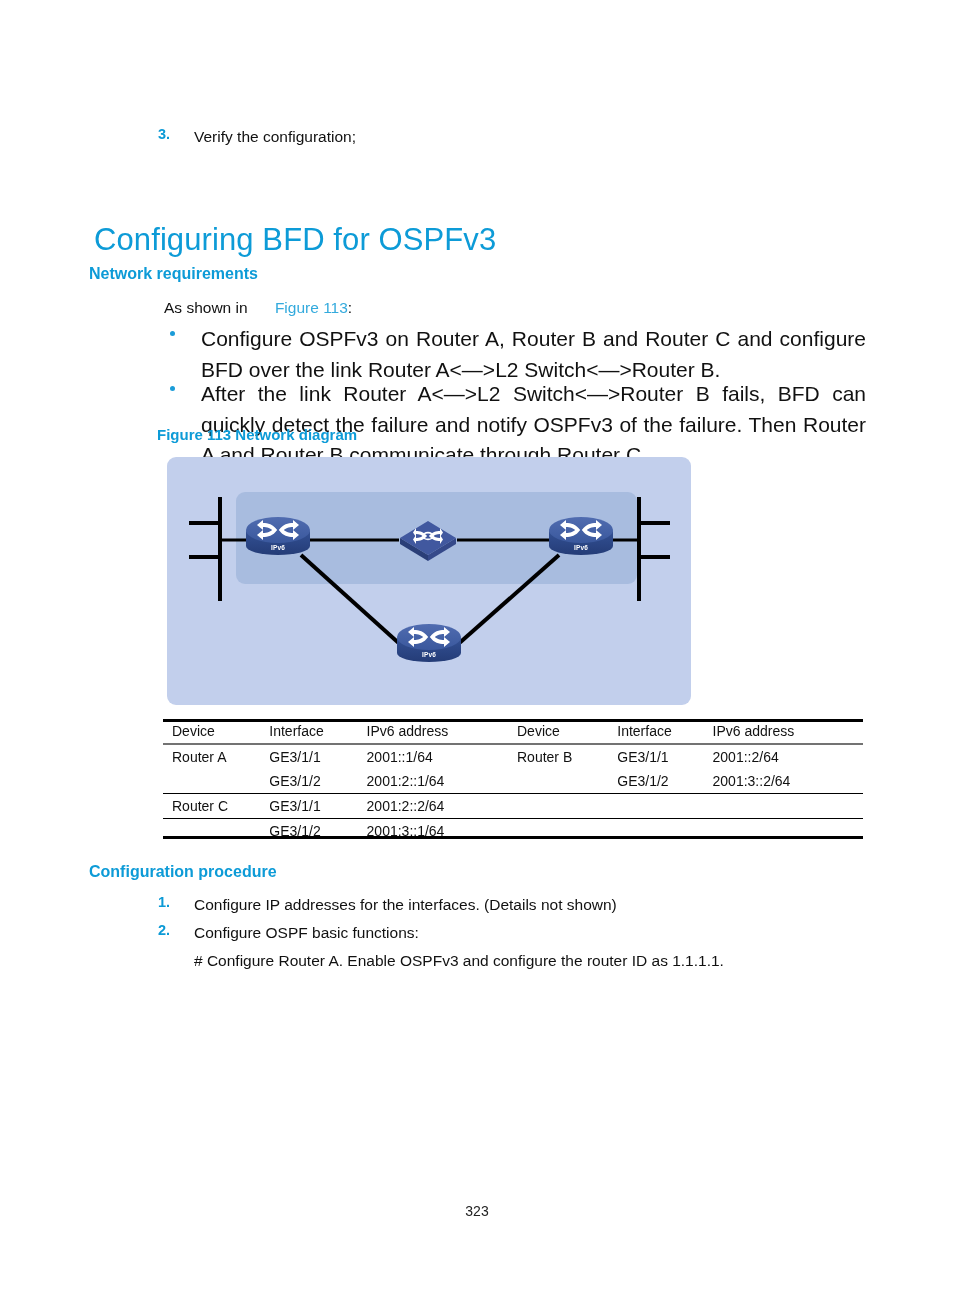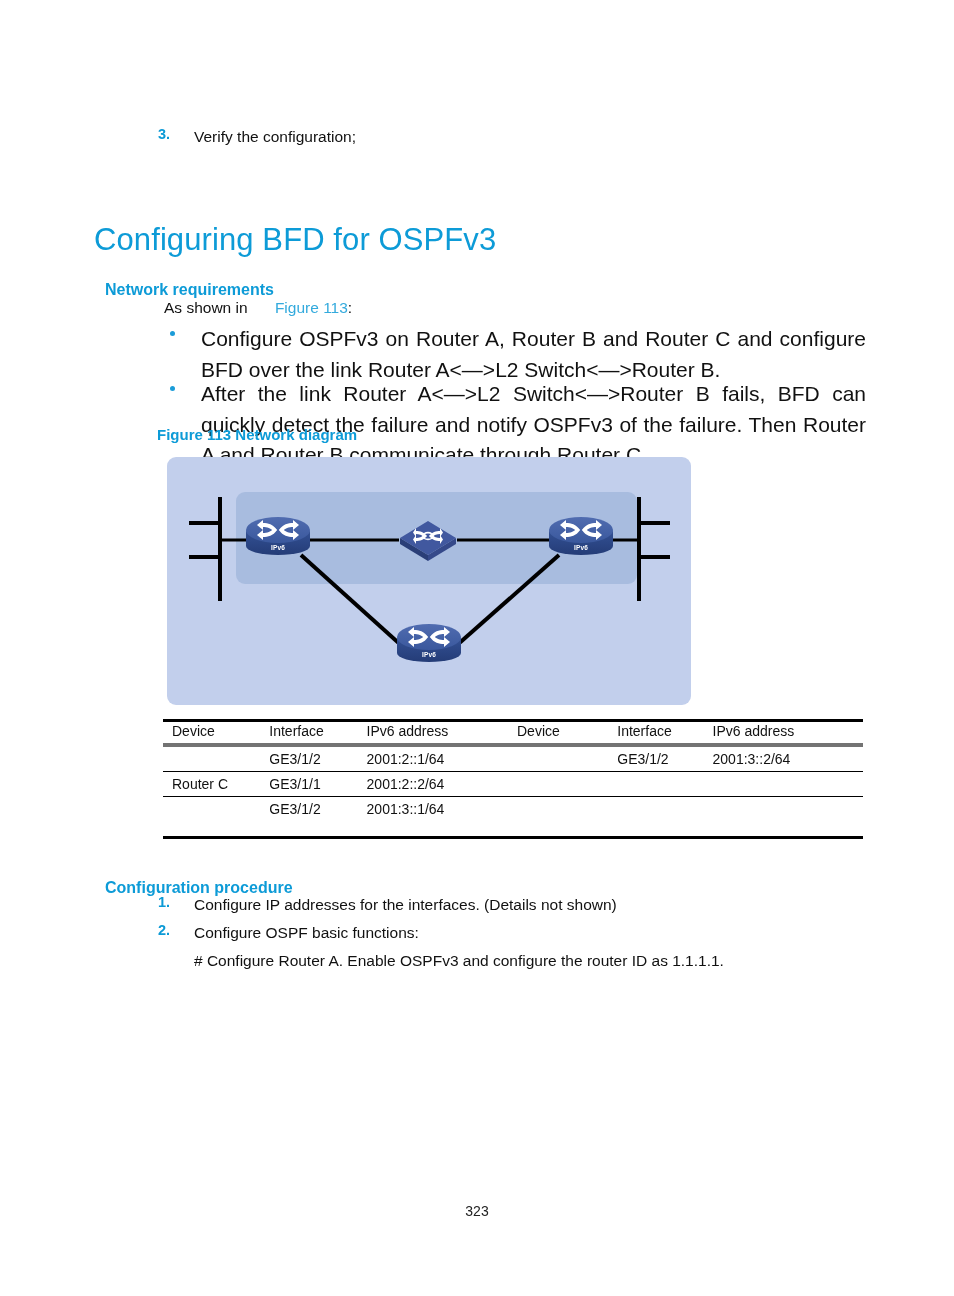--- a/index.html
+++ b/index.html
@@ -54,21 +54,21 @@
     font-weight: normal;
     color: #0d9bd7;
     letter-spacing: 0.1px;
     margin: 6px;
   }
   .h2 {
     position: absolute;
     font-size: 16px;
     font-weight: bold;
     color: #0d9bd7;
-    margin: 16px;
+    margin: 0;
   }
   .figcaption {
     position: absolute;
     font-size: 15px;
     font-weight: bold;
     color: #0d9bd7;
   }
   .link {
     color: #33aadd;
     margin-left: 23px;
@@ -203,21 +203,21 @@
     padding: 4px 0 4px 0;
     vertical-align: top;
   }
   .tbl .c0 { width: 97px; padding-left: 9px; }
   .tbl .c1 { width: 97px; }
   .tbl .c2 { width: 150px; }
   .tbl .c3 { width: 100px; }
   .tbl .c4 { width: 95px; }
   .tbl .c5 { width: 150px; }
 
-  .tbl tr.head-row { border-bottom: 4px solid #737373; }
+  .tbl tr.head-row { border-bottom: 2px solid #737373; }
   .tbl tr.grp-top { border-top: 1px solid #000; }
   .tbl-top-rule {
     position: absolute;
     left: 163px;
     top: 719px;
     width: 700px;
     height: 3px;
     background: #000;
   }
   .tbl-bottom-rule {
@@ -363,20 +363,28 @@
       <tr class="head-row">
         <th class="c0">Device</th>
         <th class="c1">Interface</th>
         <th class="c2">IPv6 address</th>
         <th class="c3">Device</th>
         <th class="c4">Interface</th>
         <th class="c5">IPv6 address</th>
       </tr>
     </thead>
     <tbody>
+      <tr>
+        <td class="c0">Router A</td>
+        <td class="c1">GE3/1/1</td>
+        <td class="c2">2001::1/64</td>
+        <td class="c3">Router B</td>
+        <td class="c4">GE3/1/1</td>
+        <td class="c5">2001::2/64</td>
+      </tr>
       <tr>
         <td class="c0"></td>
         <td class="c1">GE3/1/2</td>
         <td class="c2">2001:2::1/64</td>
         <td class="c3"></td>
         <td class="c4">GE3/1/2</td>
         <td class="c5">2001:3::2/64</td>
       </tr>
       <tr class="grp-top">
         <td class="c0">Router C</td>

